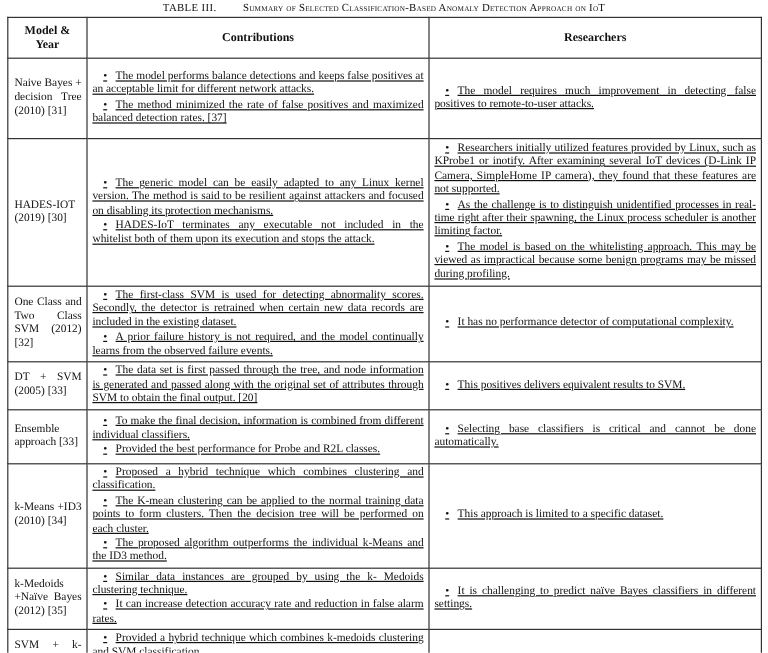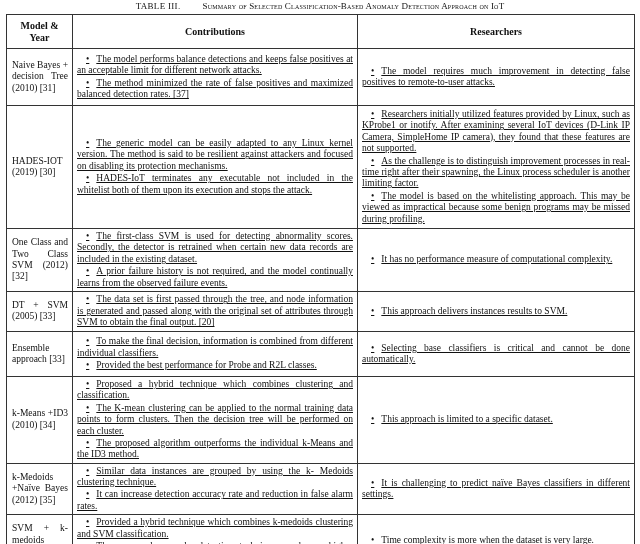--- a/index.html
+++ b/index.html
@@ -47,21 +47,21 @@
     line-height: 1.2;
     padding: 1px 4px;
     overflow: hidden;
   }
   .tbl thead tr { height: 34px; }
   .tbl th {
     font-weight: bold;
     text-align: center;
     font-size: 10px;
   }
-  tbody tr:nth-child(1) { height: 57px; }
+  tbody tr:nth-child(1) { height: 67px; }
   tbody tr:nth-child(2) { height: 123px; }
   tbody tr:nth-child(3) { height: 62px; }
   tbody tr:nth-child(4) { height: 40px; }
   tbody tr:nth-child(5) { height: 45px; padding-left: 26px; }
   tbody tr:nth-child(6) { height: 75px; }
   tbody tr:nth-child(7) { height: 45px; }
   tbody tr:nth-child(8) { height: 48px; }
   td.model-cell div {
     text-align: justify;
     padding-left: 1px;
@@ -112,45 +112,45 @@
         <tr>
           <td class="model-cell">
             <div>HADES-IOT (2019) [30]</div>
           </td>
           <td>
             <div class="bullet"><span class="dot">•</span><span>The generic model can be easily adapted to any Linux kernel version. The method is said to be resilient against attackers and focused on disabling its protection mechanisms.</span></div>
             <div class="bullet"><span class="dot">•</span><span>HADES-IoT terminates any executable not included in the whitelist both of them upon its execution and stops the attack.</span></div>
           </td>
           <td>
             <div class="bullet"><span class="dot">•</span><span>Researchers initially utilized features provided by Linux, such as KProbe1 or inotify. After examining several IoT devices (D-Link IP Camera, SimpleHome IP camera), they found that these features are not supported.</span></div>
-            <div class="bullet"><span class="dot">•</span><span>As the challenge is to distinguish improvement processes in real-time right after their spawning, the Linux process scheduler is another limiting factor.</span></div>
+            <div class="bullet"><span class="dot">•</span><span>As the challenge is to distinguish unidentified processes in real-time right after their spawning, the Linux process scheduler is another limiting factor.</span></div>
             <div class="bullet"><span class="dot">•</span><span>The model is based on the whitelisting approach. This may be viewed as impractical because some benign programs may be missed during profiling.</span></div>
           </td>
         </tr>
         <tr>
           <td class="model-cell">
             <div>One Class and Two Class SVM (2012) [32]</div>
           </td>
           <td>
             <div class="bullet"><span class="dot">•</span><span>The first-class SVM is used for detecting abnormality scores. Secondly, the detector is retrained when certain new data records are included in the existing dataset.</span></div>
             <div class="bullet"><span class="dot">•</span><span>A prior failure history is not required, and the model continually learns from the observed failure events.</span></div>
           </td>
           <td>
-            <div class="bullet"><span class="dot">•</span><span>It has no performance measure of computational complexity.</span></div>
+            <div class="bullet"><span class="dot">•</span><span>It has no performance detector of computational complexity.</span></div>
           </td>
         </tr>
         <tr>
           <td class="model-cell">
             <div>DT + SVM (2005) [33]</div>
           </td>
           <td>
             <div class="bullet"><span class="dot">•</span><span>The data set is first passed through the tree, and node information is generated and passed along with the original set of attributes through SVM to obtain the final output. [20]</span></div>
           </td>
           <td>
-            <div class="bullet"><span class="dot">•</span><span>This approach delivers instances results to SVM.</span></div>
+            <div class="bullet"><span class="dot">•</span><span>This positives delivers equivalent results to SVM.</span></div>
           </td>
         </tr>
         <tr>
           <td class="model-cell">
             <div>Ensemble approach [33]</div>
           </td>
           <td>
             <div class="bullet"><span class="dot">•</span><span>To make the final decision, information is combined from different individual classifiers.</span></div>
             <div class="bullet"><span class="dot">•</span><span>Provided the best performance for Probe and R2L classes.</span></div>
           </td>

